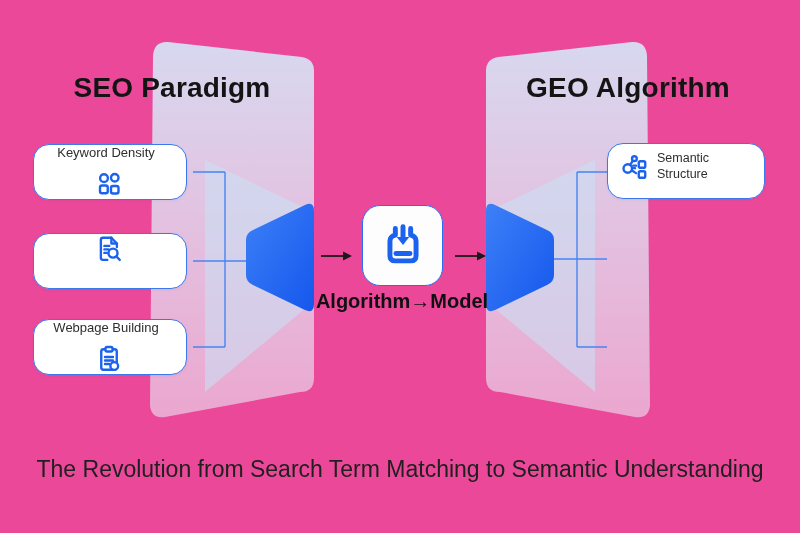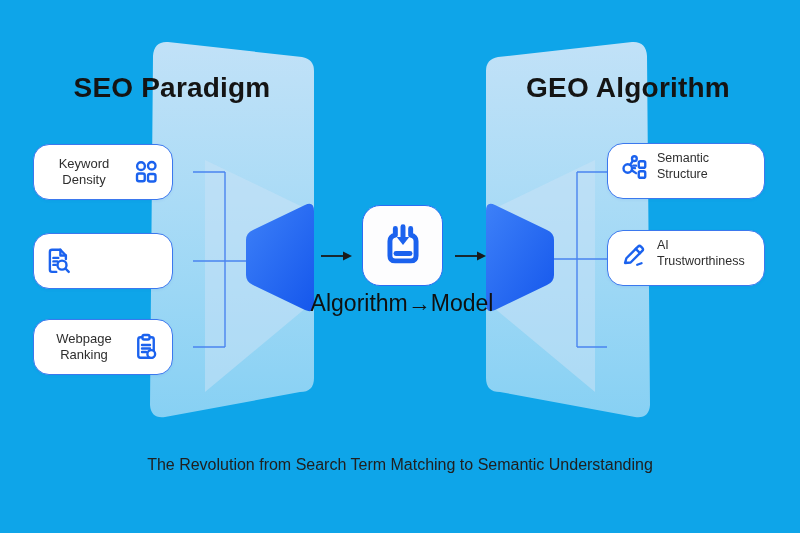--- a/index.html
+++ b/index.html
@@ -3,67 +3,67 @@
 <meta charset="utf-8">
 <style>
   html,body{margin:0;padding:0;}
   body{
     font-family:"Liberation Sans","DejaVu Sans",sans-serif;
     background:#fbfaf5;
   }
   .stage{
     position:relative;
     width:800px;height:533px;
-    background:#0ea5e9;
+    background:#ec4899;
     overflow:hidden;
   }
   .underlay{position:absolute;left:0;top:0;}
   .title{
     position:absolute;top:72px;width:300px;
     text-align:center;
     font-size:28px;font-weight:700;color:#141414;
     letter-spacing:.2px;
   }
   .title.left{left:22px;}
   .title.right{left:478px;}
   .item{
     position:absolute;height:56px;
     background:#ffffff;
     border:1.5px solid #3b78ee;
     border-radius:16px;
     box-sizing:border-box;
     display:flex;align-items:center;
     box-shadow:0 1px 3px rgba(30,90,200,.07);
   }
-  .item.seo{left:33px;width:140px;padding:0 11px 0 9px;}
+  .item.seo{left:33px;width:154px;padding:0 11px 0 9px;flex-direction:column;}
   .item.geo{left:607px;width:158px;padding:0 6px 8px 11px;}
   .item .label{
     font-size:13px;color:#2e2e2e;line-height:1.25;
   }
   .item.seo .label{flex:1;text-align:center;padding-right:6px;}
   .item.geo .label{flex:1;text-align:left;padding-left:8px;font-size:12.5px;}
   .item svg.ic{width:30px;height:30px;flex:0 0 30px;}
   .ic *{stroke:#1b62ee;fill:none;stroke-width:1.9;stroke-linecap:round;stroke-linejoin:round;}
   .ic .fillwhite{fill:#ffffff;}
   .center-box{
     position:absolute;left:362px;top:205px;width:81px;height:81px;
     background:#fdfdfe;border:1.6px solid #2b6df3;border-radius:18px;
     box-sizing:border-box;
     display:flex;align-items:center;justify-content:center;
   }
   .center-box svg{width:54px;height:54px;}
   .center-glyph *{stroke:#1b62ee;fill:none;stroke-width:2.2;stroke-linecap:round;stroke-linejoin:round;}
   .center-glyph .solid{fill:#1b62ee;stroke:none;}
   .center-label{
     position:absolute;left:302px;top:290px;width:200px;
-    text-align:center;font-size:23px;font-weight:400;color:#101010;
+    text-align:center;font-size:20px;font-weight:700;color:#101010;
   }
   .caption{
     position:absolute;left:0;top:456px;width:800px;
-    text-align:center;font-size:16px;font-weight:400;color:#202020;
+    text-align:center;font-size:23px;font-weight:400;color:#202020;
   }
 </style>
 </head>
 <body>
 
 <div class="stage">
 
   <svg class="underlay" width="800" height="533" viewBox="0 0 800 533">
     <defs>
       <linearGradient id="gp1" x1="0" y1="0" x2="0" y2="1">
@@ -115,21 +115,21 @@
     <svg class="ic" viewBox="0 0 24 24">
       <path d="M18.3 10.4 V7.6 L13.9 3 H7.2 Q5.5 3 5.5 4.7 V19 Q5.5 20.7 7.2 20.7 H10.6"></path>
       <path d="M13.9 3 V7.6 H18.3"></path>
       <path d="M8.3 9.5 H12.2 M8.3 12.3 H11.4 M8.3 15.1 H10.2"></path>
       <circle cx="15.2" cy="15.3" r="3.6" class="fillwhite"></circle>
       <path d="M17.9 18 L20.6 20.7"></path>
     </svg>
   </div>
 
   <div class="item seo" style="top:319px">
-    <span class="label">Webpage Ranking</span>
+    <span class="label">Webpage Building</span>
     <svg class="ic" viewBox="0 0 24 24">
       <rect x="5.8" y="4.2" width="12.4" height="16.4" rx="1.8"></rect>
       <rect x="9.2" y="2.4" width="5.6" height="3.6" rx="1.2" class="fillwhite"></rect>
       <path d="M8.8 10.4 H15.2 M8.8 13.2 H15.2 M8.8 16 H12"></path>
       <circle cx="16.2" cy="17.6" r="3.1" class="fillwhite"></circle>
     </svg>
   </div>
 
   <div class="item geo" style="top:143px">
     <svg class="ic" viewBox="0 0 24 24">
@@ -137,28 +137,20 @@
       <circle cx="12.3" cy="5.3" r="1.9"></circle>
       <rect x="15.8" y="7.4" width="5.2" height="5.2" rx="1.3"></rect>
       <rect x="15.8" y="15.4" width="5.2" height="5.2" rx="1.3"></rect>
       <path d="M8.9 10.3 L11 7.1"></path>
       <path d="M10.4 14.8 L13.6 16.9"></path>
       <path d="M11.4 10.9 H13.6 M11.4 12.9 H12.8"></path>
     </svg>
     <span class="label">Semantic Structure</span>
   </div>
 
-  <div class="item geo" style="top:230px">
-    <svg class="ic" viewBox="0 0 24 24">
-      <path d="M4.8 19.2 L5.9 15.4 L15.2 6.1 Q16.4 4.9 17.6 6.1 L18.6 7.1 Q19.8 8.3 18.6 9.5 L9.3 18.8 L4.8 19.2 Z"></path>
-      <path d="M13.4 7.9 L16.8 11.3"></path>
-      <path d="M14.6 20.6 L18 19.4"></path>
-    </svg>
-    <span class="label">AI Trustworthiness</span>
-  </div>
 
 
   <div class="center-box">
     <svg class="center-glyph" viewBox="0 0 24 24">
       <path d="M8.6 4.2 V7.2 Q6.2 7.7 6.2 9.9 V16.3 Q6.2 18.6 8.5 18.6 H15.5 Q17.8 18.6 17.8 16.3 V9.9 Q17.8 7.7 15.4 7.2 V4.2"></path>
       <path d="M12 3.4 V8.6"></path>
       <path d="M9.2 8 L14.8 8 L12 11.6 Z" class="solid"></path>
       <path d="M8.9 15.3 H15.1"></path>
     </svg>
   </div>

